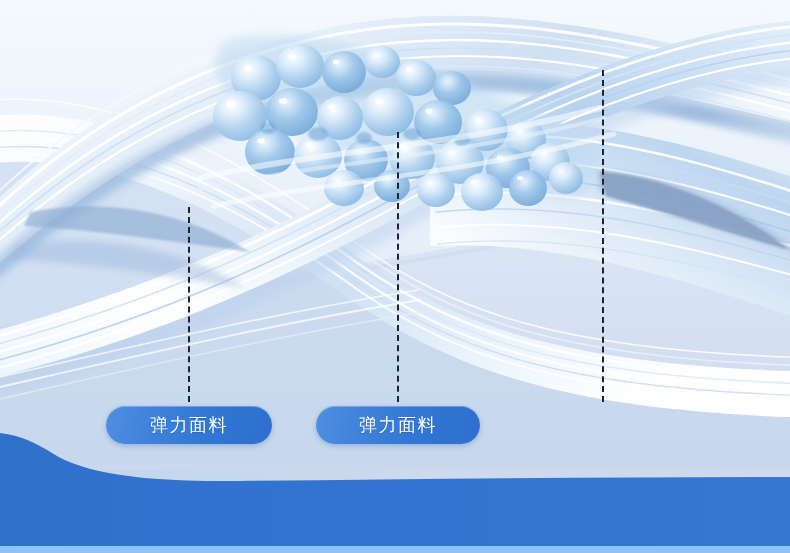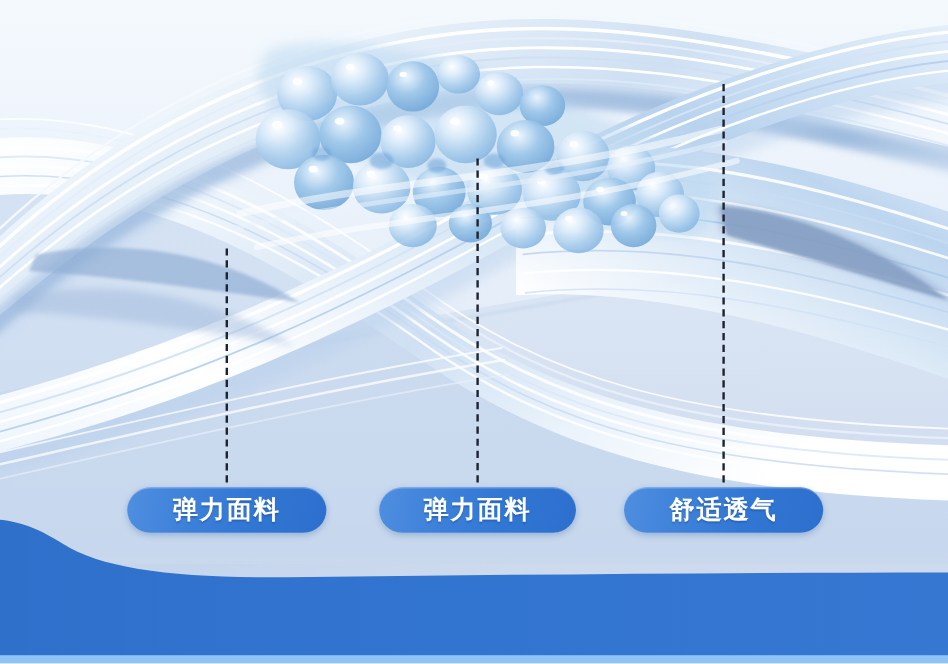--- a/index.html
+++ b/index.html
@@ -66,22 +66,22 @@
     height:38px;
     border-radius:19px;
     display:flex;
     align-items:center;
     justify-content:center;
     background:linear-gradient(100deg,#4f8fe0 0%,#3f82da 28%,#3277d4 60%,#2d6fce 100%);
     box-shadow:0 2px 5px rgba(40,90,160,.30), inset 0 1px 0 rgba(255,255,255,.28);
   }
   .pill-label{
     color:#ffffff;
-    font-size:21px;
-    font-weight:700;
+    font-size:18px;
+    font-weight:400;
     letter-spacing:1.5px;
     line-height:1;
     white-space:nowrap;
     text-shadow:0 1px 1px rgba(25,70,135,.35);
   }
 </style>
 </head>
 <body>
 
 <div id="stage">
@@ -334,17 +334,14 @@
   <div class="bottom-rule"></div>
 
   <div class="pill" id="pill-0" style="left: 106px; top: 406px; width: 166px;">
     <span class="pill-label">弹力面料</span>
   </div>
 
   <div class="pill" id="pill-1" style="left: 316px; top: 406px; width: 164px;">
     <span class="pill-label">弹力面料</span>
   </div>
 
-  <div class="pill" id="pill-2" style="left: 520px; top: 406px; width: 166px;">
-    <span class="pill-label">舒适透气</span>
-  </div>
 
 </div>
 
 </body></html>

